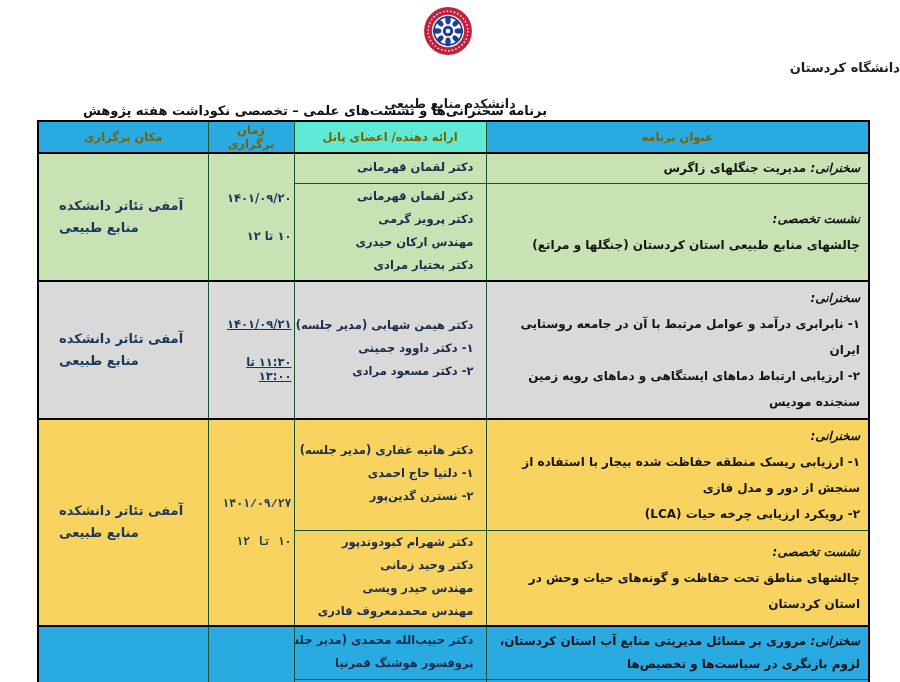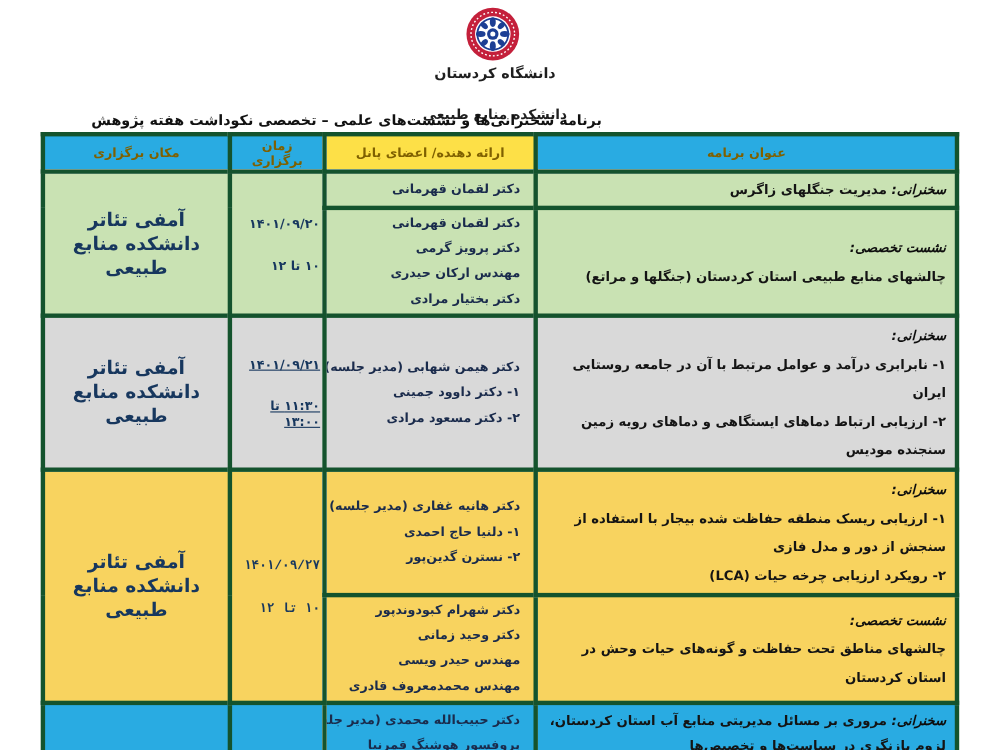--- a/index.html
+++ b/index.html
@@ -1,41 +1,41 @@
 <!DOCTYPE html>
 <html dir="rtl" lang="fa"><head>
 <meta charset="utf-8">
 <style>
   html,body{margin:0;padding:0;background:#fff;}
   .page{position:relative;width:900px;height:682px;background:#ffffff;
         font-family:"DejaVu Sans",sans-serif;overflow:hidden;direction:rtl;}
   .logo-wrap{position:absolute;top:6px;left:420px;width:56px;height:52px;text-align:center;}
-  .uni-name{position:absolute;top:60px;left:0;width:900px;text-align:center;
+  .uni-name{position:absolute;top:60px;left:0;width:900px;text-align:right;
             font-size:13px;font-weight:bold;color:#1f1f1f;}
   .fac-name{position:absolute;top:96px;left:0;width:900px;text-align:center;
             font-size:12.5px;font-weight:bold;color:#1f1f1f;}
   .prog-title{position:absolute;top:103px;left:37px;width:556px;text-align:center;
             font-size:13px;font-weight:bold;color:#111;}
   table.sched{position:absolute;top:120px;left:37px;width:831px;border-collapse:collapse;
             table-layout:fixed;direction:rtl;border:2px solid #000;}
-  table.sched th, table.sched td{border:4px solid #14532d;vertical-align:middle;overflow:hidden;}
+  table.sched th, table.sched td{border:1px solid #14532d;vertical-align:middle;overflow:hidden;}
   tr.sec-start td{border-top:2px solid #000;}
   thead tr{height:20px;}
   th.sched-th{font-size:11.5px;font-weight:bold;padding:1px 6px;text-align:center;}
   td.title-cell{text-align:right;padding:3px 8px 3px 4px;font-weight:bold;
             color:#141414;font-size:12px;}
   .row-label{font-weight:bold;font-style:italic;color:#0d0d0d;}
   .tline{line-height:26px;}
   .tinline{line-height:23px;}
   td.panel-cell{text-align:right;padding:0 12px 2px 4px;font-weight:bold;
             color:#1a2b4c;font-size:11.5px;}
   .pline{line-height:23px;white-space:nowrap;}
   td.time-cell{text-align:right;font-weight:bold;color:#17375E;font-size:11.5px;padding:2px;}
   .date-line{margin-bottom:24px;}
-  td.loc-cell{text-align:center;font-weight:bold;color:#17375E;font-size:17px;padding:6px;}
+  td.loc-cell{text-align:left;font-weight:bold;color:#17375E;font-size:13px;padding:20px;}
   .loc-line{line-height:22px;}
 </style>
 </head>
 <body>
 
 <div class="page">
 
   <div class="logo-wrap">
     <svg width="52" height="50" viewBox="0 0 48 48">
       <circle cx="24" cy="24" r="23" fill="#C4203B"></circle>
@@ -64,21 +64,21 @@
   <table class="sched">
     <colgroup>
       <col style="width:383px">
         <col style="width:192px">
         <col style="width:86px">
         <col style="width:170px">
     </colgroup>
     <thead>
       <tr>
         <th class="sched-th" style="background: rgb(41, 171, 226); color: rgb(127, 96, 0);">عنوان برنامه</th>
-        <th class="sched-th" style="background: #fde047; color: rgb(127, 96, 0);">ارائه دهنده/ اعضای پانل</th>
+        <th class="sched-th" style="background: #5eead4; color: rgb(127, 96, 0);">ارائه دهنده/ اعضای پانل</th>
         <th class="sched-th" style="background: rgb(41, 171, 226); color: rgb(127, 96, 0); margin-left: 20px;">زمان برگزاری</th>
         <th class="sched-th" style="background: rgb(41, 171, 226); color: rgb(127, 96, 0);">مکان برگزاری</th>
       </tr>
     </thead>
     <tbody id="sched-body">
         <tr class="sec-start" style="height: 26px;">
           <td class="title-cell" style="background: rgb(201, 226, 179); margin-left: 11px;">
             <div class="tinline"><span class="row-label">سخنرانی:</span> <span>مدیریت جنگلهای زاگرس</span></div>
           </td>
           <td class="panel-cell" style="background: rgb(201, 226, 179);">

